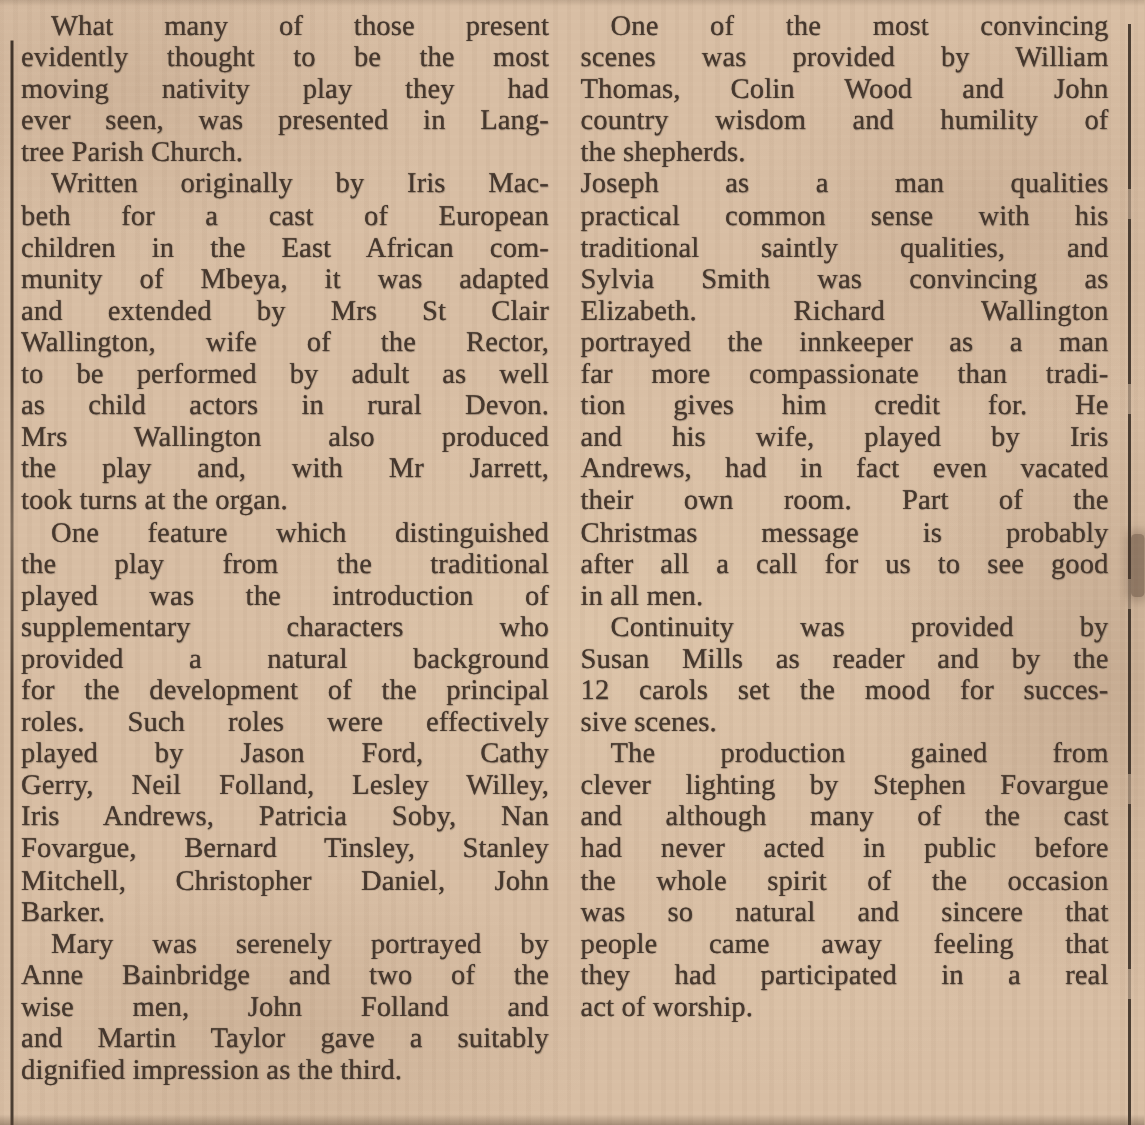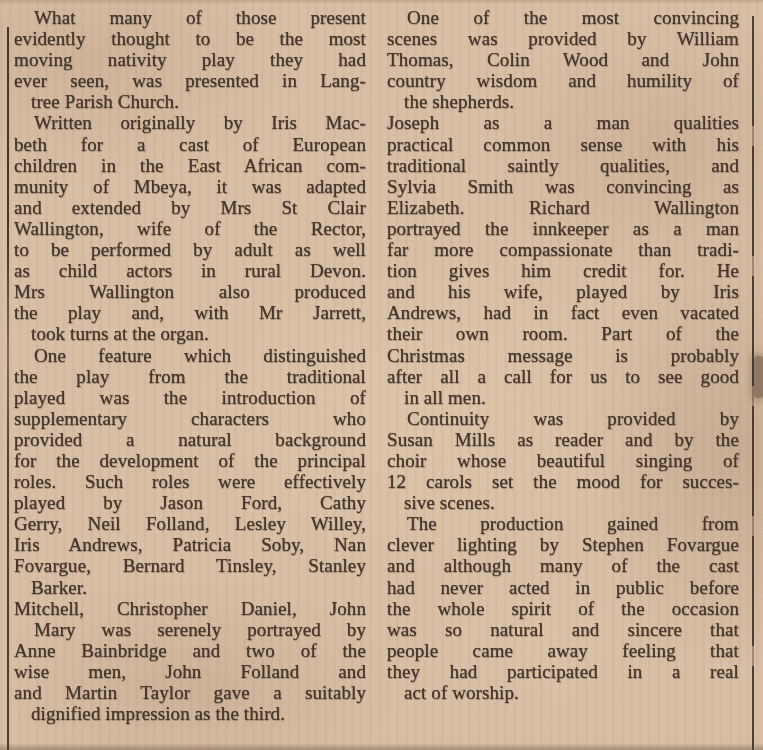--- a/index.html
+++ b/index.html
@@ -45,21 +45,21 @@
   }
   .line{
     font-size:19px;
     line-height:21.1px;
     text-align:justify;
     text-align-last:justify;
     letter-spacing:0.1px;
     text-shadow:0 0 0.7px rgba(70,56,46,0.85), 0.4px 0.5px 0.7px rgba(70,56,46,0.35);
   }
   .line.para-start{text-indent:20px;}
-  .line.para-end{text-align-last:left;margin-left:17px;}
+  .line.para-end{text-align-last:left;}
   .rule-left{
     position:absolute;left:7px;top:27px;width:2px;height:723px;
     background:linear-gradient(to bottom,
       rgba(51,40,31,0.9) 0 30%,
       rgba(51,40,31,0.55) 45%,
       rgba(51,40,31,0.85) 60% 100%);
   }
   .rule-right{
     position:absolute;left:752px;top:16px;width:2px;height:734px;
     background:repeating-linear-gradient(to bottom,
@@ -109,22 +109,22 @@
         <div class="line">the play from the traditional</div>
         <div class="line">played was the introduction of</div>
         <div class="line">supplementary characters who</div>
         <div class="line">provided a natural background</div>
         <div class="line">for the development of the principal</div>
         <div class="line">roles. Such roles were effectively</div>
         <div class="line">played by Jason Ford, Cathy</div>
         <div class="line">Gerry, Neil Folland, Lesley Willey,</div>
         <div class="line">Iris Andrews, Patricia Soby, Nan</div>
         <div class="line">Fovargue, Bernard Tinsley, Stanley</div>
+        <div class="line">Mitchell, Christopher Daniel, John</div>
         <div class="line para-end">Barker.</div>
-        <div class="line">Mitchell, Christopher Daniel, John</div>
         <div class="line para-start">Mary was serenely portrayed by</div>
         <div class="line">Anne Bainbridge and two of the</div>
         <div class="line">wise men, John Folland and</div>
         <div class="line">and Martin Taylor gave a suitably</div>
         <div class="line para-end">dignified impression as the third.</div>
       </div>
     <div class="col">
         <div class="line para-start">One of the most convincing</div>
         <div class="line">scenes was provided by William</div>
         <div class="line">Thomas, Colin Wood and John</div>
@@ -139,21 +139,20 @@
         <div class="line">far more compassionate than tradi-</div>
         <div class="line">tion gives him credit for. He</div>
         <div class="line">and his wife, played by Iris</div>
         <div class="line">Andrews, had in fact even vacated</div>
         <div class="line">their own room. Part of the</div>
         <div class="line">Christmas message is probably</div>
         <div class="line">after all a call for us to see good</div>
         <div class="line para-end">in all men.</div>
         <div class="line para-start">Continuity was provided by</div>
         <div class="line">Susan Mills as reader and by the</div>
-        <div class="line">choir whose beautiful singing of</div>
         <div class="line">12 carols set the mood for succes-</div>
         <div class="line para-end">sive scenes.</div>
         <div class="line para-start">The production gained from</div>
         <div class="line">clever lighting by Stephen Fovargue</div>
         <div class="line">and although many of the cast</div>
         <div class="line">had never acted in public before</div>
         <div class="line">the whole spirit of the occasion</div>
         <div class="line">was so natural and sincere that</div>
         <div class="line">people came away feeling that</div>
         <div class="line">they had participated in a real</div>

